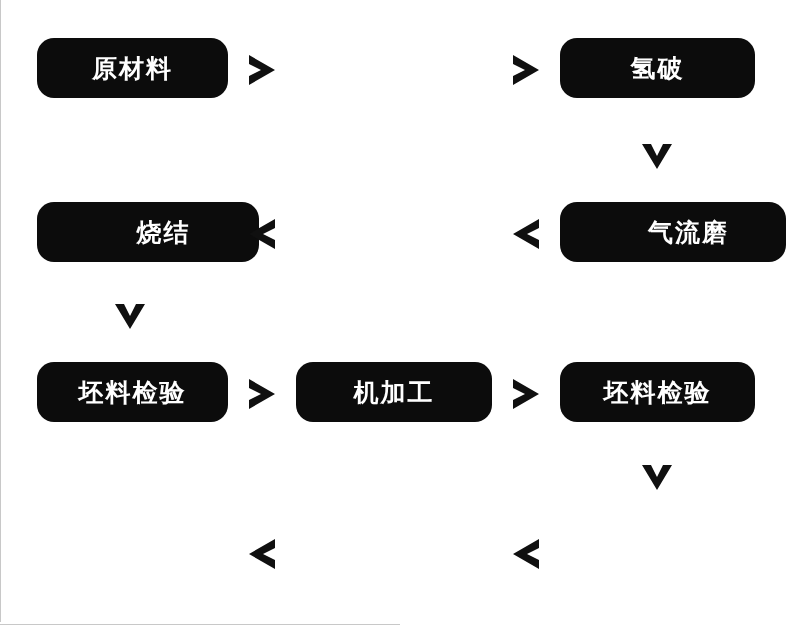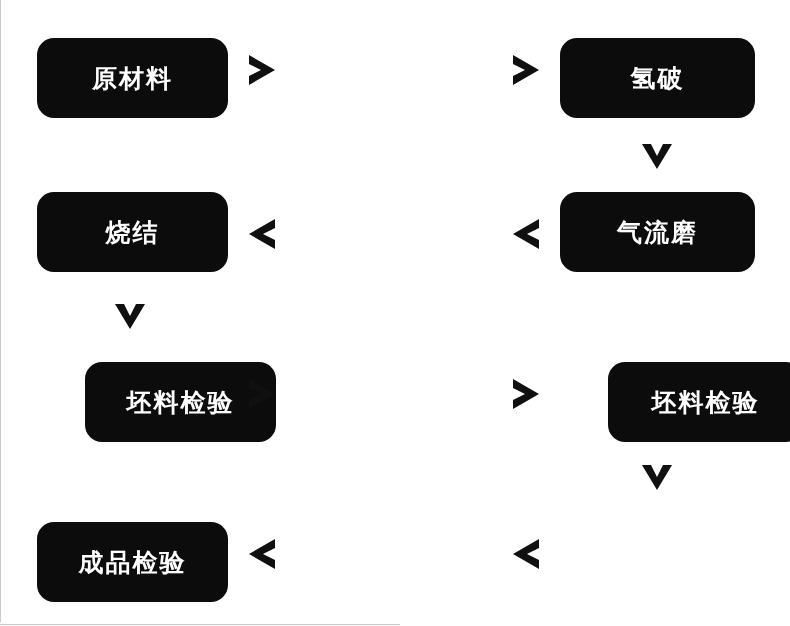--- a/index.html
+++ b/index.html
@@ -10,21 +10,21 @@
   }
   .canvas {
     position: relative;
     width: 790px;
     height: 626px;
     background: #ffffff;
     overflow: hidden;
   }
   .step-box {
     position: absolute;
-    height: 80px;
+    height: 60px;
     background: #0c0c0c;
     border-radius: 17px;
     display: flex;
     align-items: center;
     justify-content: center;
   }
   .step-label {
     color: #ffffff;
     font-size: 25px;
     font-weight: 700;
@@ -37,22 +37,22 @@
     display: block;
   }
   .arrow svg { display: block; }
   .arrow polygon { fill: #101010; }
   
   .col-a { left: 37px;  width: 191px; }
   .col-b { left: 296px; width: 196px; }
   .col-c { left: 560px; width: 195px; }
   
   .row-1 { top: 38px; }
-  .row-2 { top: 192px; }
-  .row-3 { top: 362px; margin-left: 48px; }
+  .row-2 { top: 202px; padding-left: 31px; }
+  .row-3 { top: 362px; }
   .row-4 { top: 522px; }
   
   .gap-1 { left: 249px; }
   .gap-2 { left: 513px; }
   .h-row-1 { top: 54px; }
   .h-row-2 { top: 218px; }
   .h-row-3 { top: 378px; }
   .h-row-4 { top: 538px; }
   
   .edge-left {
@@ -123,38 +123,38 @@
   </span>
 
   <div class="step-box row-3 col-a">
     <span class="step-label">坯料检验</span>
   </div>
   <span class="arrow gap-1 h-row-3">
     <svg width="26" height="32" viewBox="0 0 26 32">
         <polygon points="0,1 26,16 0,31 0,22 12,16 0,10"></polygon>
       </svg>
   </span>
+  <div class="step-box row-3 col-b">
+    <span class="step-label">机加工</span>
+  </div>
   <span class="arrow gap-2 h-row-3">
     <svg width="26" height="32" viewBox="0 0 26 32">
         <polygon points="0,1 26,16 0,31 0,22 12,16 0,10"></polygon>
       </svg>
   </span>
   <div class="step-box row-3 col-c">
     <span class="step-label">坯料检验</span>
   </div>
 
   <span class="arrow" style="left:641px; top:465px;">
     <svg width="32" height="25" viewBox="0 0 32 25">
         <polygon points="1,0 10,0 16,12 22,0 31,0 16,25"></polygon>
       </svg>
   </span>
 
-  <div class="step-box row-4 col-a">
-    <span class="step-label">成品检验</span>
-  </div>
   <span class="arrow gap-1 h-row-4">
     <svg width="26" height="32" viewBox="0 0 26 32">
         <polygon points="26,1 0,16 26,31 26,22 14,16 26,10"></polygon>
       </svg>
   </span>
   <span class="arrow gap-2 h-row-4">
     <svg width="26" height="32" viewBox="0 0 26 32">
         <polygon points="26,1 0,16 26,31 26,22 14,16 26,10"></polygon>
       </svg>
   </span>

